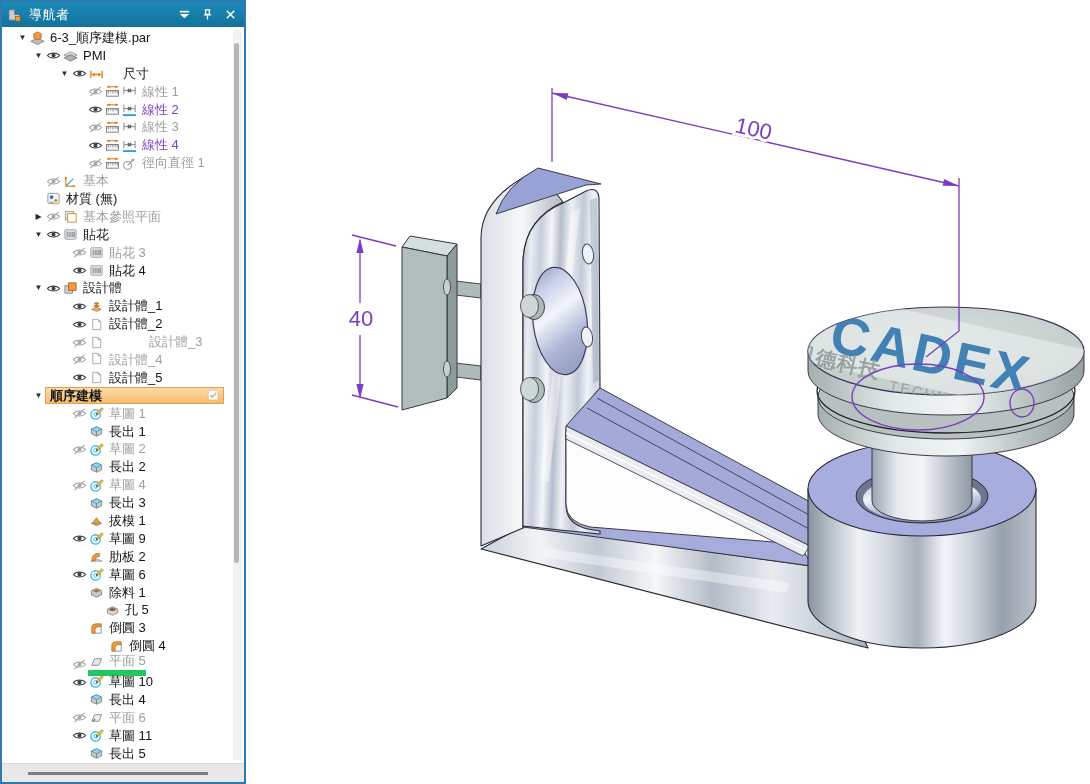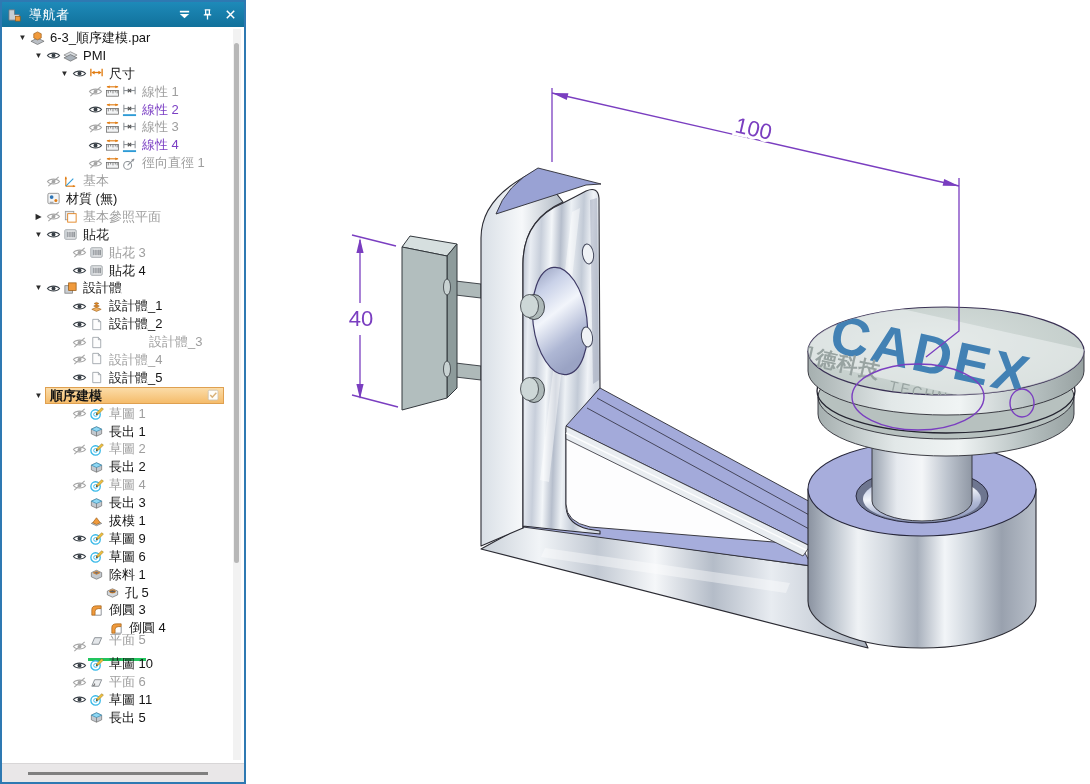--- a/index.html
+++ b/index.html
@@ -17,21 +17,21 @@
   .tb-btn{width:18px;height:18px;display:flex;align-items:center;justify-content:center;cursor:default;}
   .tree{flex:1 1 auto;overflow:hidden;background:#fff;padding-top:2px;position:relative;}
   .row{height:17.9px;display:flex;align-items:center;font-size:13px;white-space:nowrap;color:#141414;}
   .exp{flex:0 0 13px;width:13px;text-align:center;font-size:8px;color:#2b2b2b;line-height:1;}
   .cell{flex:0 0 17px;width:17px;height:16px;display:flex;align-items:center;justify-content:center;}
   .cell svg{width:15px;height:15px;display:block;}
   .lbl{margin-left:4px;}
   .c-grey{color:#9E9E9E;}
   .c-purple{color:#7B3FC4;}
   .c-black{color:#141414;}
-  .u-orange{display:flex;align-items:center;border-bottom:3px solid #22c55e;padding-bottom:9px;}
+  .u-orange{display:flex;align-items:center;border-bottom:6px solid #22c55e;padding-bottom:0;}
   .hl{flex:1;margin-right:20px;height:17px;box-sizing:border-box;display:flex;align-items:center;
       justify-content:space-between;padding:0 3px 0 4px;font-weight:bold;
       background:linear-gradient(#FBDCA8,#F5BC6B);border:1px solid #DFA050;gap:20px;}
   .vscroll{position:absolute;right:3px;top:27px;bottom:22px;width:8px;background:#F2F2F2;z-index:6;}
   .vthumb{position:absolute;top:14px;left:1px;width:5px;height:520px;background:#B7B7B7;border-radius:3px;}
   .hscroll{flex:0 0 18px;background:#E9E7E8;border-top:1px solid #D8D6D7;position:relative;}
   .hthumb{position:absolute;left:26px;top:8px;width:180px;height:3px;background:#7F7F7F;}
 </style>
 </head>
 <body>
@@ -264,21 +264,21 @@
           </span>
         </div>
         <div class="row" style="padding-left: 56px;">
           <span class="exp">▼</span>
           <span class="cell">
             <svg viewBox="0 0 16 16">
               <path d="M1.5,8 C4.2,4.6 11.8,4.6 14.5,8 C11.8,11.4 4.2,11.4 1.5,8 Z" fill="#fff" stroke="#3A4148" stroke-width="1.1"></path>
               <circle cx="8" cy="8" r="2.1" fill="#3A4148"></circle>
             </svg>
           </span>
-          <span class="" style="display: flex; align-items: flex-start;">
+          <span class="" style="display: flex; align-items: flex-end; gap: 14px;">
             <span class="cell">
               <svg viewBox="0 0 16 16">
                 <g stroke="#E07B10" stroke-width="1.4">
                   <line x1="2" y1="4" x2="2" y2="12"></line>
                   <line x1="14" y1="4" x2="14" y2="12"></line>
                   <line x1="4" y1="8" x2="12" y2="8"></line>
                 </g>
                 <path d="M2.5,8 L6,6 L6,10 Z M13.5,8 L10,6 L10,10 Z" fill="#E07B10"></path>
               </svg>
             </span>
@@ -816,20 +816,33 @@
                   <rect x="9.8" y="1" width="2.4" height="8" rx=".6" fill="#F0C040" stroke="#8A6A10" stroke-width=".5"></rect>
                   <path d="M9.8,9 L11,11.4 L12.2,9 Z" fill="#6B4A20"></path>
                 </g>
               </svg>
             </span>
             <span class="lbl c-black">草圖 9</span>
           </span>
         </div>
         <div class="row" style="padding-left: 56px;">
           <span class="exp"></span>
+          <span class="cell"></span>
+          <span class="" style="display: flex; align-items: center;">
+            <span class="cell">
+              <svg viewBox="0 0 16 16">
+                <path d="M2,13 H14 L9,10.5 Z" fill="#CFD4D9" stroke="#777" stroke-width=".6"></path>
+                <path d="M3,12.5 Q3,4.5 11,4.5 L11,8 Q6.5,8 6.5,12.5 Z" fill="#F09A3C" stroke="#9A5A10" stroke-width=".7"></path>
+              </svg>
+            </span>
+            <span class="lbl c-black">肋板 2</span>
+          </span>
+        </div>
+        <div class="row" style="padding-left: 56px;">
+          <span class="exp"></span>
           <span class="cell">
             <svg viewBox="0 0 16 16">
               <path d="M1.5,8 C4.2,4.6 11.8,4.6 14.5,8 C11.8,11.4 4.2,11.4 1.5,8 Z" fill="#fff" stroke="#3A4148" stroke-width="1.1"></path>
               <circle cx="8" cy="8" r="2.1" fill="#3A4148"></circle>
             </svg>
           </span>
           <span class="" style="display: flex; align-items: center;">
             <span class="cell">
               <svg viewBox="0 0 16 16">
                 <circle cx="7" cy="9" r="5" fill="none" stroke="#35B8E8" stroke-width="1.4"></circle>
@@ -926,20 +939,34 @@
               <svg viewBox="0 0 16 16">
                 <circle cx="7" cy="9" r="5" fill="none" stroke="#35B8E8" stroke-width="1.4"></circle>
                 <circle cx="7" cy="9" r="2" fill="none" stroke="#35B8E8" stroke-width="1"></circle>
                 <g transform="rotate(45 11 6)">
                   <rect x="9.8" y="1" width="2.4" height="8" rx=".6" fill="#F0C040" stroke="#8A6A10" stroke-width=".5"></rect>
                   <path d="M9.8,9 L11,11.4 L12.2,9 Z" fill="#6B4A20"></path>
                 </g>
               </svg>
             </span>
             <span class="lbl c-black">草圖 10</span>
+          </span>
+        </div>
+        <div class="row" style="padding-left: 56px;">
+          <span class="exp"></span>
+          <span class="cell"></span>
+          <span class="" style="display: flex; align-items: center;">
+            <span class="cell">
+              <svg viewBox="0 0 16 16">
+                <path d="M2.5,5.5 L8,3 L13.5,5.5 L13.5,10.5 L8,13 L2.5,10.5 Z" fill="#C3C9CF" stroke="#666" stroke-width=".7"></path>
+                <path d="M2.5,5.5 L8,8 L13.5,5.5 L8,3 Z" fill="#8FD8F4" stroke="#2E86B0" stroke-width=".7"></path>
+                <path d="M8,8 L8,13" stroke="#666" stroke-width=".7"></path>
+              </svg>
+            </span>
+            <span class="lbl c-black">長出 4</span>
           </span>
         </div>
         <div class="row" style="padding-left: 56px;">
           <span class="exp"></span>
           <span class="cell">
             <svg viewBox="0 0 16 16">
               <path d="M1.5,8 C4.2,4.6 11.8,4.6 14.5,8 C11.8,11.4 4.2,11.4 1.5,8 Z" fill="none" stroke="#A6A6A6" stroke-width="1.1"></path>
               <circle cx="8" cy="8" r="2" fill="#A6A6A6"></circle>
               <line x1="2.5" y1="13" x2="13.5" y2="3" stroke="#A6A6A6" stroke-width="1.2"></line>
             </svg>

